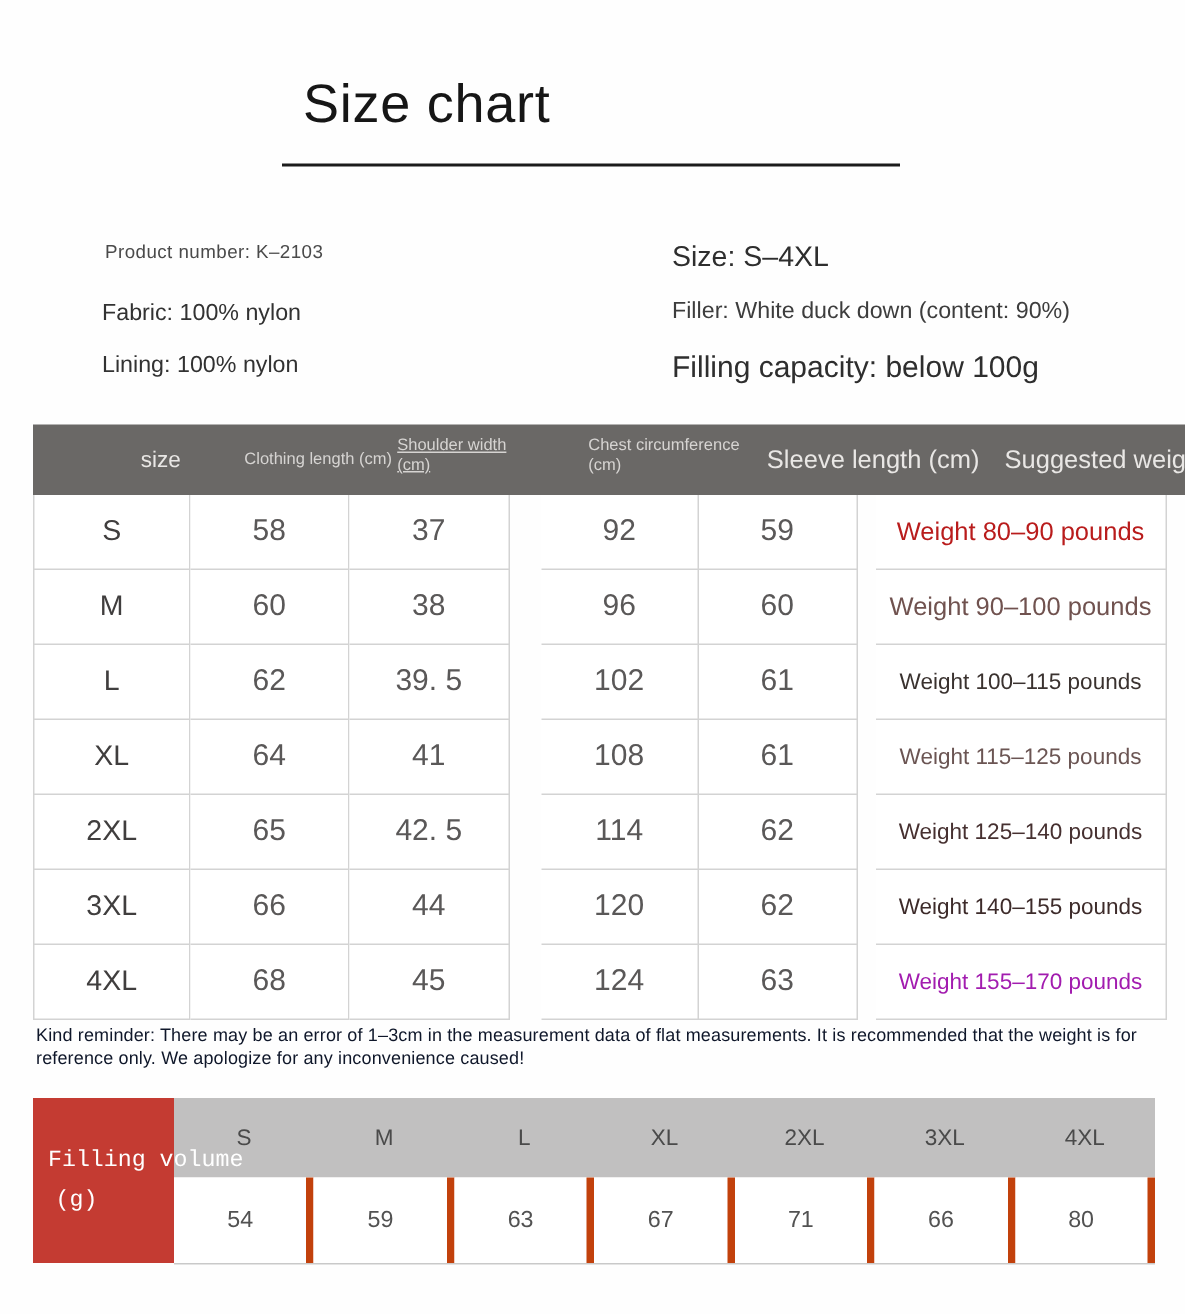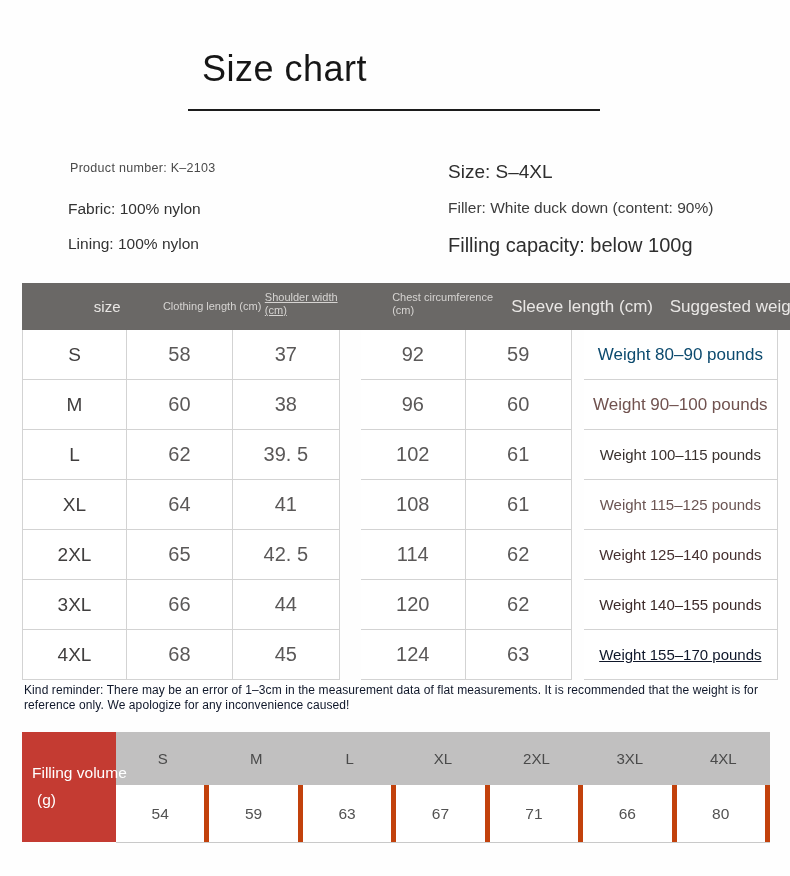--- a/index.html
+++ b/index.html
@@ -43,21 +43,21 @@
   .cell-size{font-size:19px;color:#403e3e;}
   .cell-num{font-size:20px;color:#5a5858;}
   .cell-weight{white-space:nowrap;overflow:visible;transform:translateX(12px);}
   .wf-lg{font-size:17px;} .wf-sm{font-size:15px;}
 
   
   #reminder{left:24px;top:683px;width:760px;font-size:12px;color:#0f172a;line-height:15px;letter-spacing:0.1px;}
 
   
   #filling-table{left:22px;top:732px;width:748px;height:110px;}
-  #filling-label-cell{left:0;top:0;width:94px;height:110px;z-index:2;}
+  #filling-label-cell{left:0;top:0;width:94px;height:110px;z-index:2;font-family:Liberation Mono, monospace;}
   #filling-label-cell .line1{white-space:nowrap;overflow:visible;color:#ffffff;font-size:15.5px;
       padding:32px 0 0 10px;}
   #filling-label-cell .line2{color:#ffffff;font-size:15.5px;padding:9px 0 0 15px;}
   #filling-sizes-row{left:94px;top:0;width:654px;height:53px;display:flex;}
   .fs-cell{flex:1;display:flex;align-items:center;justify-content:center;font-size:15px;color:#4a4a4a;}
   #filling-values-row{left:94px;top:53px;width:654px;height:57px;display:flex;border-bottom:1px solid #c9c9c9;}
   .fv-cell{flex:1;display:flex;align-items:center;justify-content:center;font-size:15.5px;color:#525252;
       border-right:5px solid #c2410c;background:#fff;box-sizing:border-box;}
 </style>
 </head>
@@ -83,21 +83,21 @@
     <div class="hc c4 h-big shift31">Sleeve length (cm)</div>
     <div class="hc c5 h-big shift35">Suggested weight</div>
   </div>
 
   <div class="t-row body-row">
     <div class="bc c0 first cell-size">S</div>
     <div class="bc c1 cell-num">58</div>
     <div class="bc c2 cell-num">37</div>
     <div class="bc c3 cell-num">92</div>
     <div class="bc c4 cell-num">59</div>
-    <div class="bc c5 cell-weight wf-lg" style="color: #0c4a6e;">Weight 80–90 pounds</div>
+    <div class="bc c5 cell-weight wf-lg" style="color: #b91c1c;">Weight 80–90 pounds</div>
   </div>
 
   <div class="t-row body-row">
     <div class="bc c0 first cell-size">M</div>
     <div class="bc c1 cell-num">60</div>
     <div class="bc c2 cell-num">38</div>
     <div class="bc c3 cell-num">96</div>
     <div class="bc c4 cell-num">60</div>
     <div class="bc c5 cell-weight wf-lg" style="color: rgb(112, 82, 79);">Weight 90–100 pounds</div>
   </div>
@@ -137,21 +137,21 @@
     <div class="bc c4 cell-num">62</div>
     <div class="bc c5 cell-weight wf-sm" style="color: rgb(61, 43, 42);">Weight 140–155 pounds</div>
   </div>
 
   <div class="t-row body-row">
     <div class="bc c0 first cell-size">4XL</div>
     <div class="bc c1 cell-num">68</div>
     <div class="bc c2 cell-num">45</div>
     <div class="bc c3 cell-num">124</div>
     <div class="bc c4 cell-num">63</div>
-    <div class="bc c5 cell-weight wf-sm" style="color: #0f172a; text-decoration: underline;">Weight 155–170 pounds</div>
+    <div class="bc c5 cell-weight wf-sm" style="color: #a21caf;">Weight 155–170 pounds</div>
   </div>
 </div>
 
 <div class="abs" id="reminder">
   <div>Kind reminder: There may be an error of 1–3cm in the measurement data of flat measurements. It is recommended that the weight is for</div>
   <div>reference only. We apologize for any inconvenience caused!</div>
 </div>
 
 <div class="abs" id="filling-table">
   <div class="abs" id="filling-label-cell" style="background-color: rgb(196, 59, 50);">

